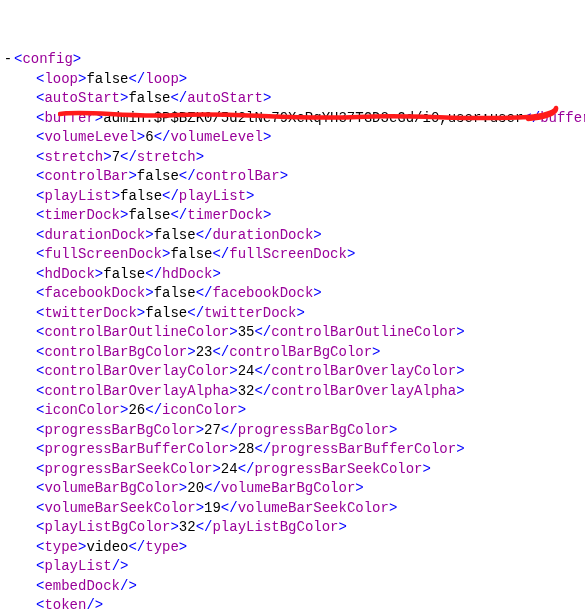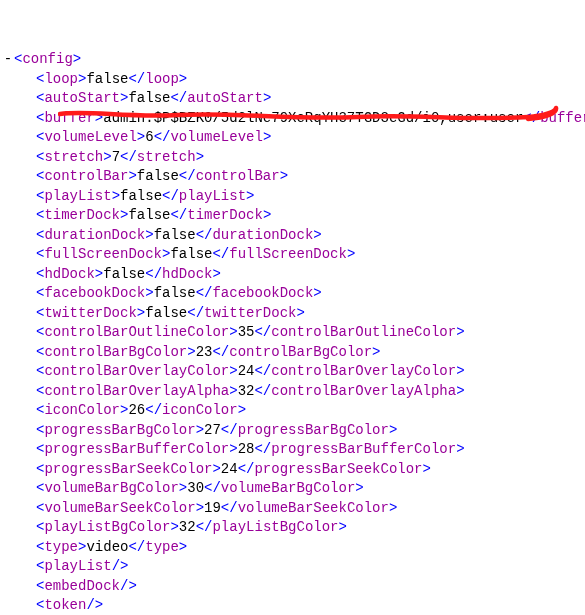--- a/index.html
+++ b/index.html
@@ -63,21 +63,21 @@
       <span class="line indent1"><span class="punct">&lt;</span><span class="tagname">facebookDock</span><span class="punct">&gt;</span><span class="text">false</span><span class="punct">&lt;/</span><span class="tagname">facebookDock</span><span class="punct">&gt;</span></span>
       <span class="line indent1"><span class="punct">&lt;</span><span class="tagname">twitterDock</span><span class="punct">&gt;</span><span class="text">false</span><span class="punct">&lt;/</span><span class="tagname">twitterDock</span><span class="punct">&gt;</span></span>
       <span class="line indent1"><span class="punct">&lt;</span><span class="tagname">controlBarOutlineColor</span><span class="punct">&gt;</span><span class="text">35</span><span class="punct">&lt;/</span><span class="tagname">controlBarOutlineColor</span><span class="punct">&gt;</span></span>
       <span class="line indent1"><span class="punct">&lt;</span><span class="tagname">controlBarBgColor</span><span class="punct">&gt;</span><span class="text">23</span><span class="punct">&lt;/</span><span class="tagname">controlBarBgColor</span><span class="punct">&gt;</span></span>
       <span class="line indent1"><span class="punct">&lt;</span><span class="tagname">controlBarOverlayColor</span><span class="punct">&gt;</span><span class="text">24</span><span class="punct">&lt;/</span><span class="tagname">controlBarOverlayColor</span><span class="punct">&gt;</span></span>
       <span class="line indent1"><span class="punct">&lt;</span><span class="tagname">controlBarOverlayAlpha</span><span class="punct">&gt;</span><span class="text">32</span><span class="punct">&lt;/</span><span class="tagname">controlBarOverlayAlpha</span><span class="punct">&gt;</span></span>
       <span class="line indent1"><span class="punct">&lt;</span><span class="tagname">iconColor</span><span class="punct">&gt;</span><span class="text">26</span><span class="punct">&lt;/</span><span class="tagname">iconColor</span><span class="punct">&gt;</span></span>
       <span class="line indent1"><span class="punct">&lt;</span><span class="tagname">progressBarBgColor</span><span class="punct">&gt;</span><span class="text">27</span><span class="punct">&lt;/</span><span class="tagname">progressBarBgColor</span><span class="punct">&gt;</span></span>
       <span class="line indent1"><span class="punct">&lt;</span><span class="tagname">progressBarBufferColor</span><span class="punct">&gt;</span><span class="text">28</span><span class="punct">&lt;/</span><span class="tagname">progressBarBufferColor</span><span class="punct">&gt;</span></span>
       <span class="line indent1"><span class="punct">&lt;</span><span class="tagname">progressBarSeekColor</span><span class="punct">&gt;</span><span class="text">24</span><span class="punct">&lt;/</span><span class="tagname">progressBarSeekColor</span><span class="punct">&gt;</span></span>
-      <span class="line indent1"><span class="punct">&lt;</span><span class="tagname">volumeBarBgColor</span><span class="punct">&gt;</span><span class="text">30</span><span class="punct">&lt;/</span><span class="tagname">volumeBarBgColor</span><span class="punct">&gt;</span></span>
+      <span class="line indent1"><span class="punct">&lt;</span><span class="tagname">volumeBarBgColor</span><span class="punct">&gt;</span><span class="text">20</span><span class="punct">&lt;/</span><span class="tagname">volumeBarBgColor</span><span class="punct">&gt;</span></span>
       <span class="line indent1"><span class="punct">&lt;</span><span class="tagname">volumeBarSeekColor</span><span class="punct">&gt;</span><span class="text">19</span><span class="punct">&lt;/</span><span class="tagname">volumeBarSeekColor</span><span class="punct">&gt;</span></span>
       <span class="line indent1"><span class="punct">&lt;</span><span class="tagname">playListBgColor</span><span class="punct">&gt;</span><span class="text">32</span><span class="punct">&lt;/</span><span class="tagname">playListBgColor</span><span class="punct">&gt;</span></span>
       <span class="line indent1"><span class="punct">&lt;</span><span class="tagname">type</span><span class="punct">&gt;</span><span class="text">video</span><span class="punct">&lt;/</span><span class="tagname">type</span><span class="punct">&gt;</span></span>
     </div>
 
   <div id="self-closing">
       <span class="line indent1"><span class="punct">&lt;</span><span class="tagname">playList</span><span class="punct">/&gt;</span></span>
       <span class="line indent1"><span class="punct">&lt;</span><span class="tagname">embedDock</span><span class="punct">/&gt;</span></span>
       <span class="line indent1"><span class="punct">&lt;</span><span class="tagname">token</span><span class="punct">/&gt;</span></span>
     </div>

